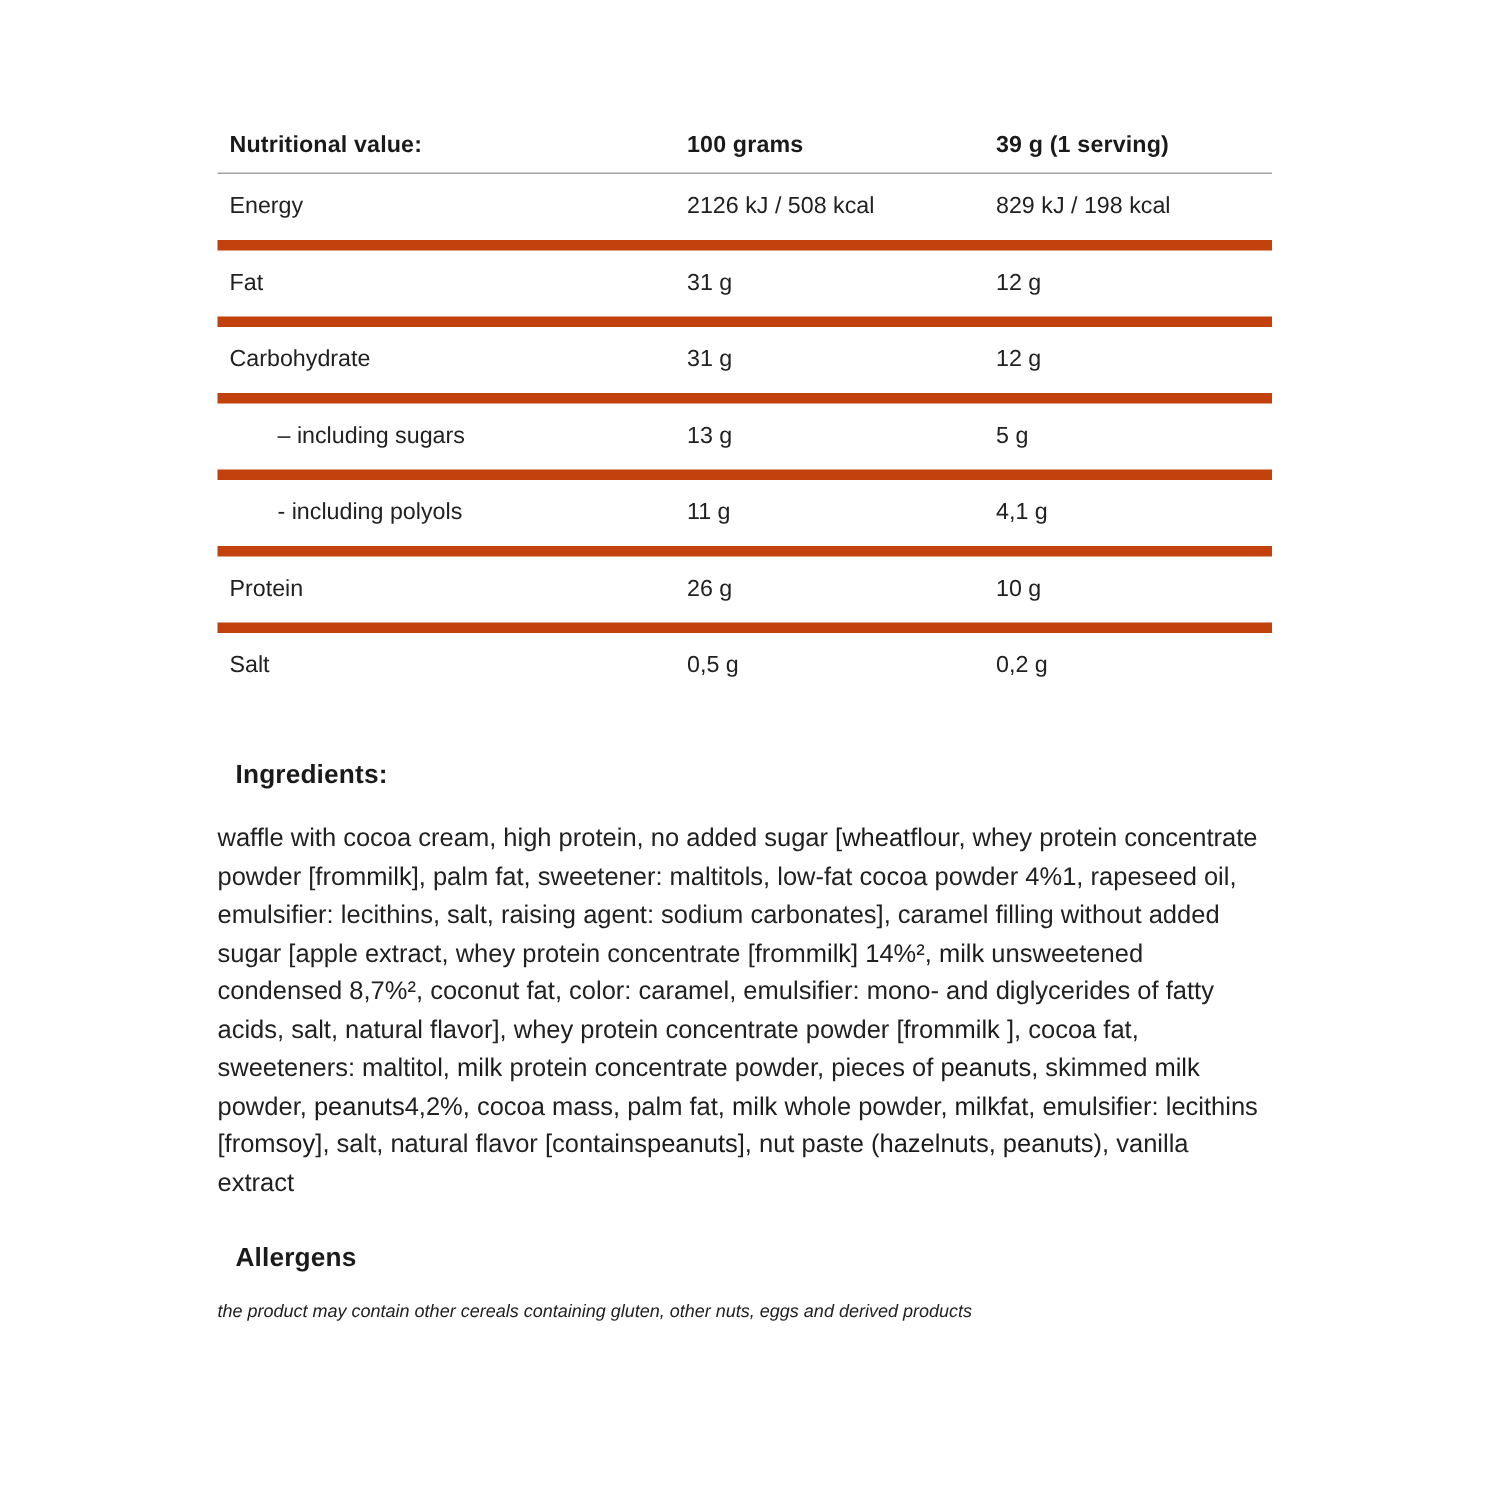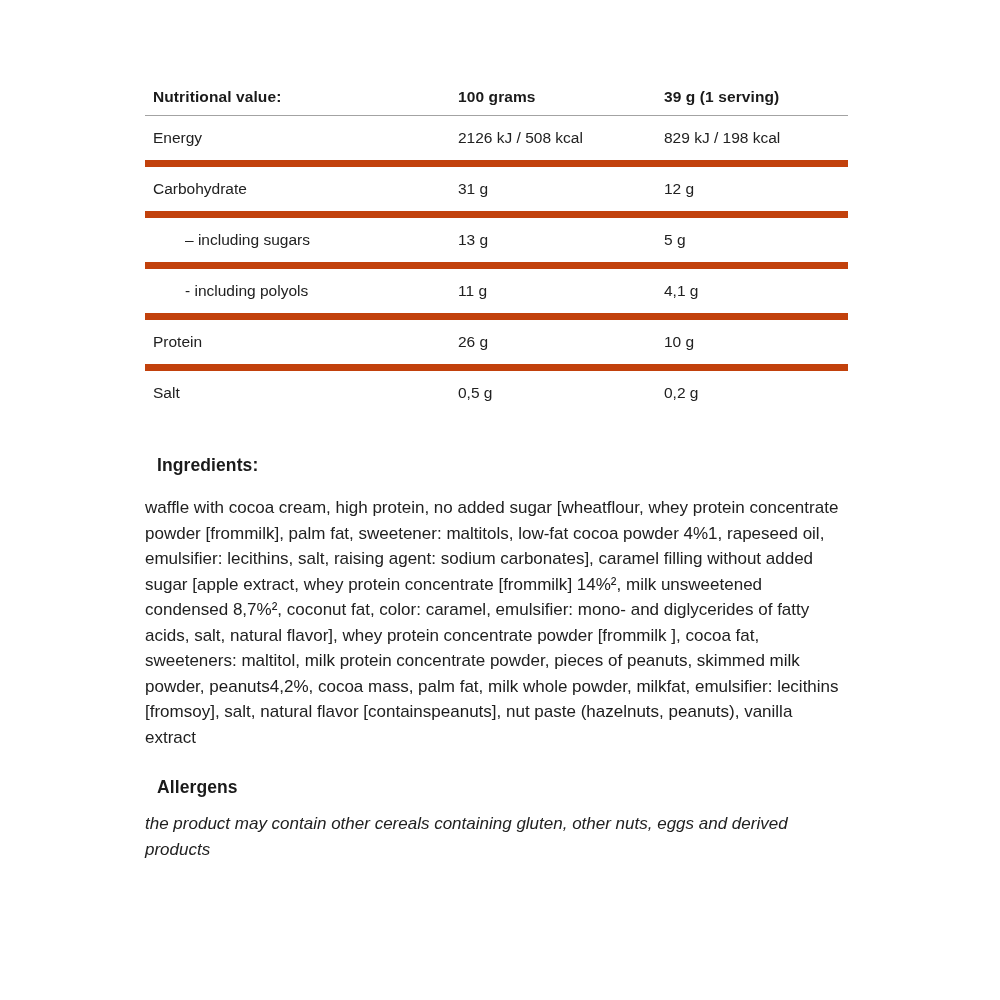--- a/index.html
+++ b/index.html
@@ -63,21 +63,21 @@
   .ingredients-text {
     margin-top: 19px;
     font-size: 17px;
     line-height: 25.5px;
     color: #212121;
   }
   .ingredients-text b { font-weight: normal; color: #1a1a1a; }
   .allergens-heading { margin-top: 27px; }
   .allergens-text {
     margin-top: 13px;
-    font-size: 17px;
+    font-size: 12px;
     line-height: 25.5px;
     font-style: italic;
     color: #212121;
   }
 </style>
 </head>
 <body>
 
 <div class="content">
 
@@ -92,20 +92,25 @@
         <th class="c1">Nutritional value:</th>
         <th class="c2">100 grams</th>
         <th class="c3">39 g (1 serving)</th>
       </tr>
     </thead>
     <tbody id="nutrition-body">
         <tr>
       <td class="c1">Energy</td>
       <td class="c2">2126 kJ / 508 kcal</td>
       <td class="c3">829 kJ / 198 kcal</td>
+    </tr>
+        <tr>
+      <td class="c1">Fat</td>
+      <td class="c2">31 g</td>
+      <td class="c3">12 g</td>
     </tr>
         <tr>
       <td class="c1">Carbohydrate</td>
       <td class="c2">31 g</td>
       <td class="c3">12 g</td>
     </tr>
         <tr class="indent">
       <td class="c1">– including sugars</td>
       <td class="c2">13 g</td>
       <td class="c3">5 g</td>

